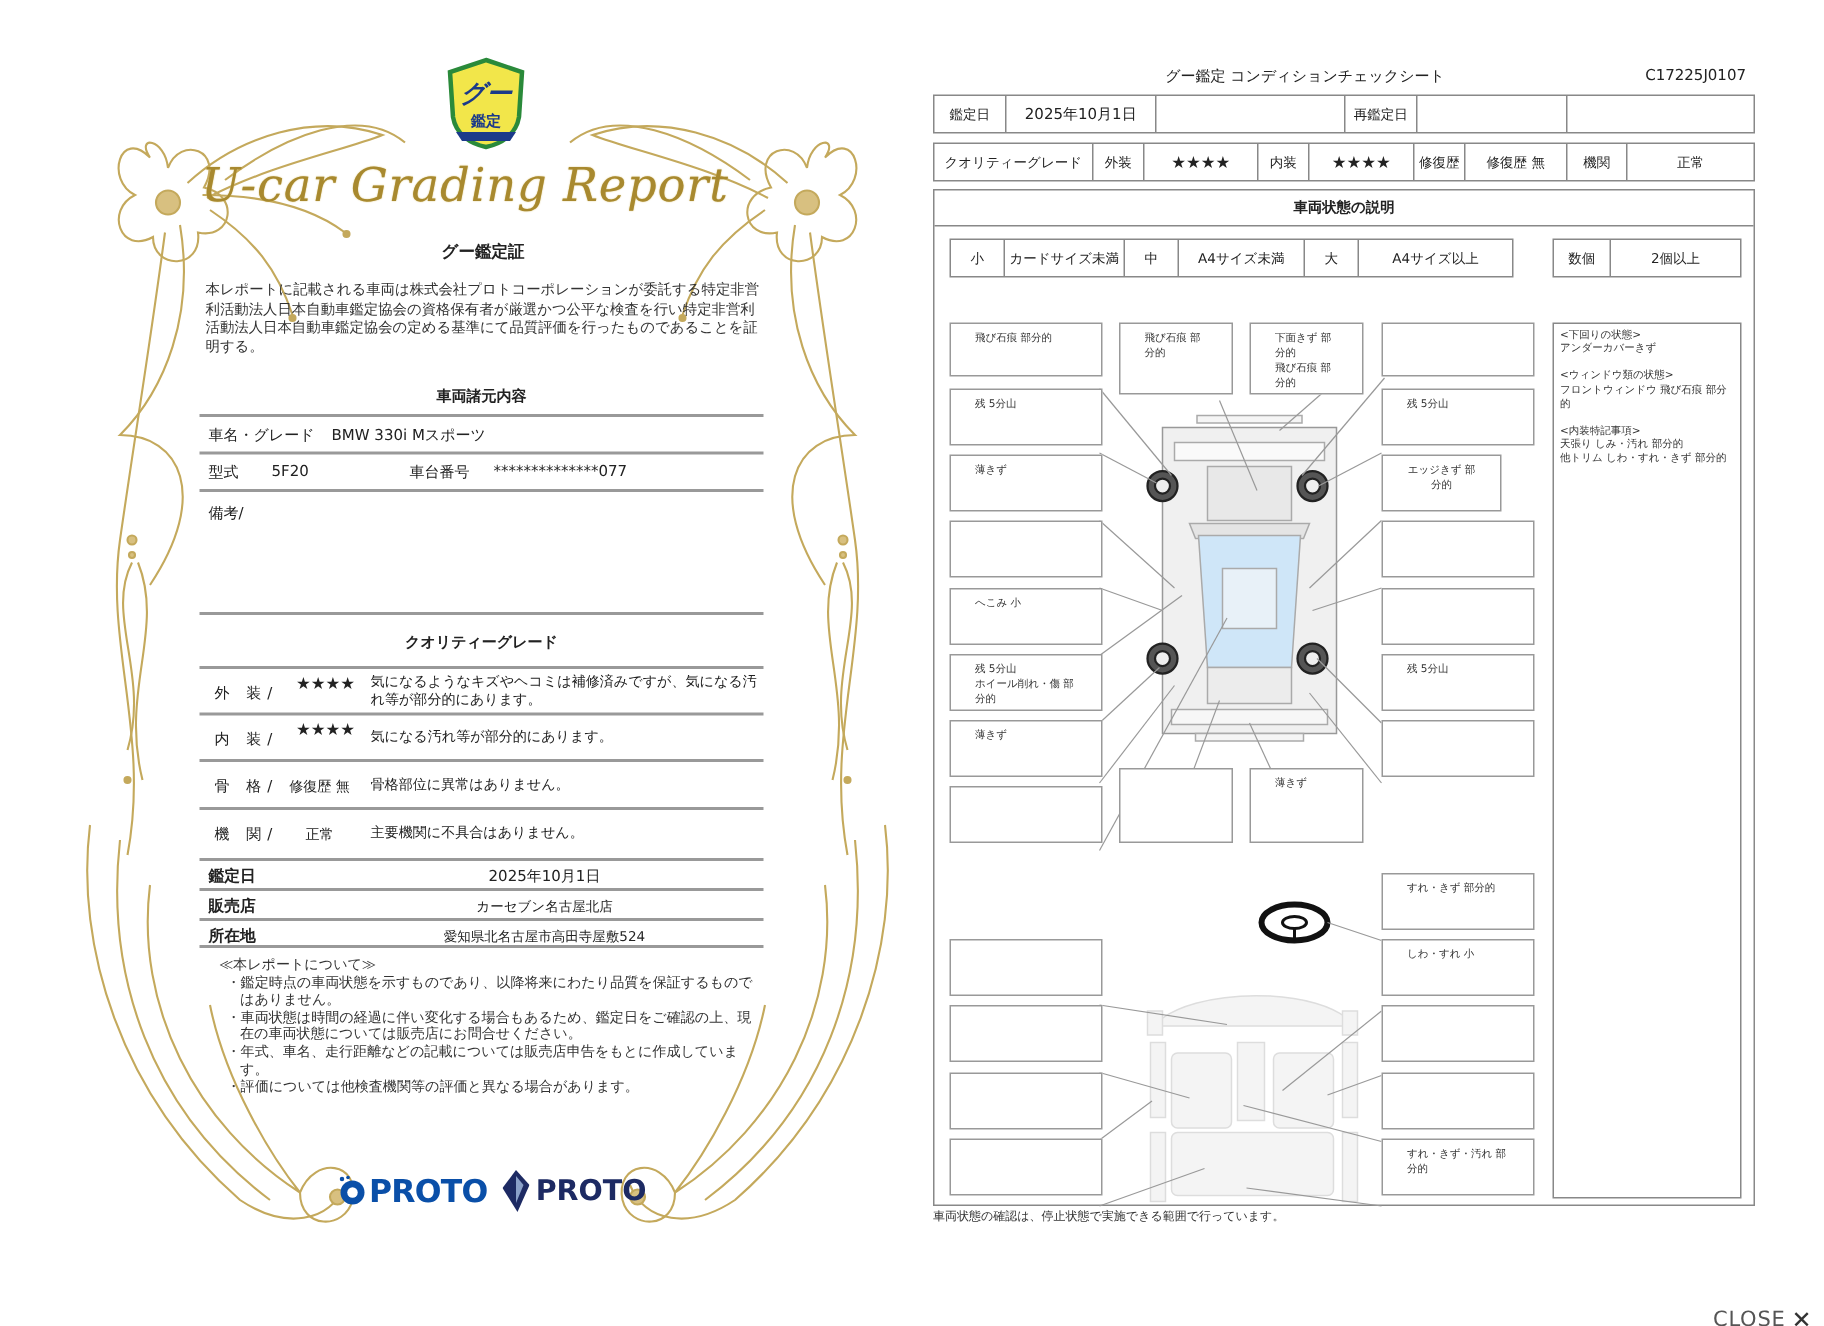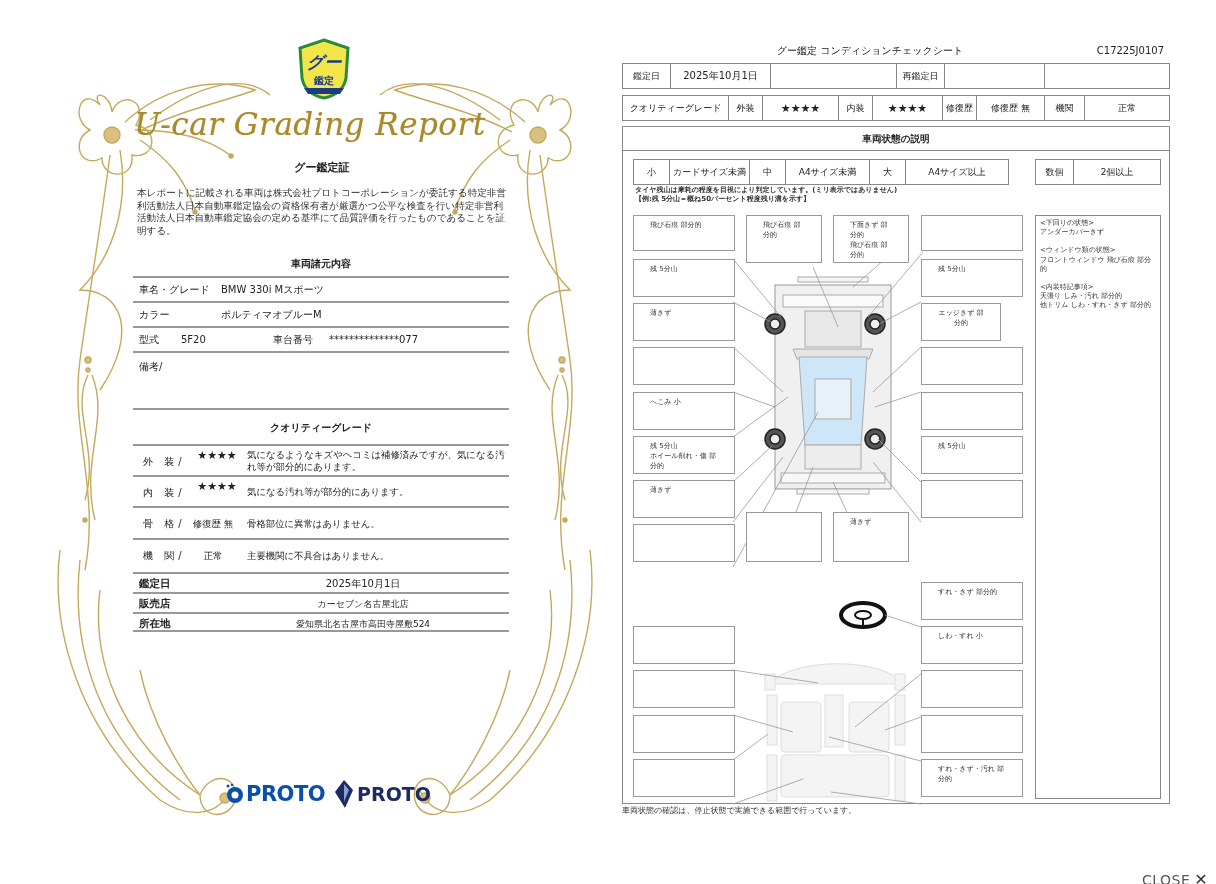--- a/index.html
+++ b/index.html
@@ -124,24 +124,20 @@
   <div class="cert-intro" style="left:97px;top:158px;font-family:Liberation Mono, monospace;">本レポートに記載される車両は株式会社プロトコーポレーションが委託する特定非営利活動法人日本自動車鑑定協会の資格保有者が厳選かつ公平な検査を行い特定非営利活動法人日本自動車鑑定協会の定める基準にて品質評価を行ったものであることを証明する。</div>
 
   <div class="section-head" style="left:93px;top:227px;">車両諸元内容</div>
 
   <div class="spec-table" style="left:93px;top:246px;">
     <div class="spec-row">
       <span class="lbl">車名・グレード</span>
       <span class="val" style="left:88px">BMW 330i Mスポーツ</span>
     </div>
     <div class="spec-row">
-      <span class="lbl">カラー</span>
-      <span class="val" style="left:88px">ポルティマオブルーM</span>
-    </div>
-    <div class="spec-row">
       <span class="lbl">型式</span>
       <span class="val" style="left:48px">5F20</span>
       <span class="val" style="left:140px">車台番号</span>
       <span class="val" style="left:196px">**************077</span>
     </div>
     <div class="spec-row" style="height:29px">
       <span class="lbl">備考/</span>
     </div>
   </div>
 
@@ -179,20 +175,27 @@
     <div class="info-row">
       <span class="lbl">販売店</span>
       <span class="val">カーセブン名古屋北店</span>
     </div>
     <div class="info-row" style="border-bottom:2px solid #999;">
       <span class="lbl">所在地</span>
       <span class="val">愛知県北名古屋市高田寺屋敷524</span>
     </div>
   </div>
 
+  <div class="notes" style="left:106px;top:608px;">
+    <div>≪本レポートについて≫</div>
+    <div class="bullet">・鑑定時点の車両状態を示すものであり、以降将来にわたり品質を保証するものではありません。</div>
+    <div class="bullet">・車両状態は時間の経過に伴い変化する場合もあるため、鑑定日をご確認の上、現在の車両状態については販売店にお問合せください。</div>
+    <div class="bullet">・年式、車名、走行距離などの記載については販売店申告をもとに作成しています。</div>
+    <div class="bullet">・評価については他検査機関等の評価と異なる場合があります。</div>
+  </div>
 
   <div class="logos" style="left:184px;top:750px;">
     <div class="proto">
       <svg width="22" height="22" viewBox="0 0 22 22">
         <circle cx="11" cy="12" r="8" fill="#0a4fa8"></circle>
         <circle cx="11" cy="12" r="3.5" fill="#fff"></circle>
         <circle cx="4" cy="3" r="1.5" fill="#0a4fa8"></circle>
           <circle cx="8" cy="2" r="1.2" fill="#0a4fa8"></circle>
       </svg>
       <span>PROTO</span>
@@ -241,24 +244,20 @@
       <div class="cell" style="width:36px">中</div>
       <div class="cell" style="width:84px">A4サイズ未満</div>
       <div class="cell" style="width:36px">大</div>
       <div class="cell" style="flex:1">A4サイズ以上</div>
     </div>
     <div class="tbl-box legend" style="left:412px;width:126px;height:26px;">
       <div class="cell" style="width:38px">数個</div>
       <div class="cell" style="flex:1">2個以上</div>
     </div>
 
-    <div class="tire-note">
-      <div>タイヤ残山は摩耗の程度を目視により判定しています。(ミリ表示ではありません)</div>
-      <div>【例:残 5分山＝概ね50パーセント程度残り溝を示す】</div>
-    </div>
 
     <svg class="diagram" viewBox="0 0 548 678">
 
       <g stroke="#aaa" stroke-width="1" fill="#f2f2f2">
         <rect x="175" y="150" width="70" height="5" fill="#f5f5f5"></rect>
         <rect x="152" y="158" width="116" height="204" fill="#f0f0f0" stroke="#999"></rect>
         <rect x="160" y="168" width="100" height="12" fill="#fafafa"></rect>
         <rect x="182" y="184" width="56" height="36" fill="#e8e8e8"></rect>
         <path d="M170 222 L250 222 L246 232 L174 232 Z" fill="#e4e4e4"></path>
         <path d="M176 230 L244 230 L238 318 L182 318 Z" fill="#cfe6f8"></path>

